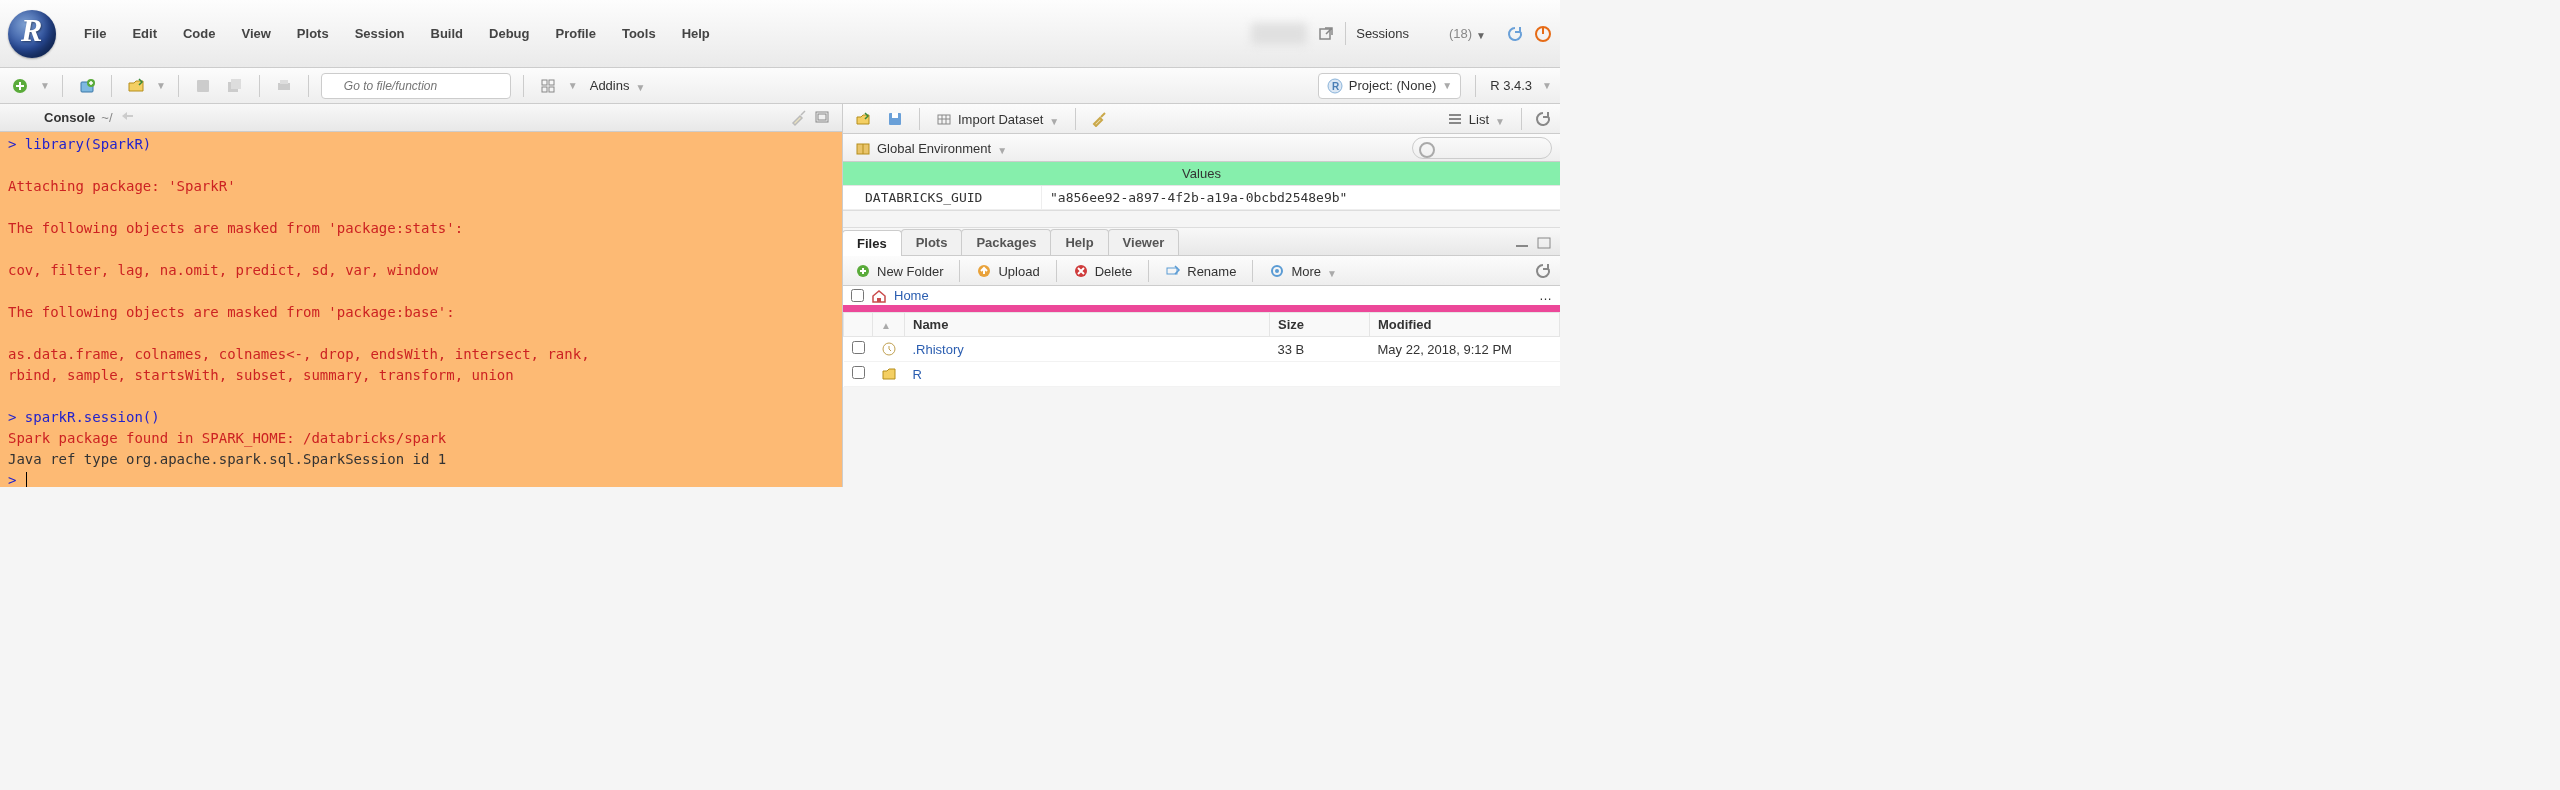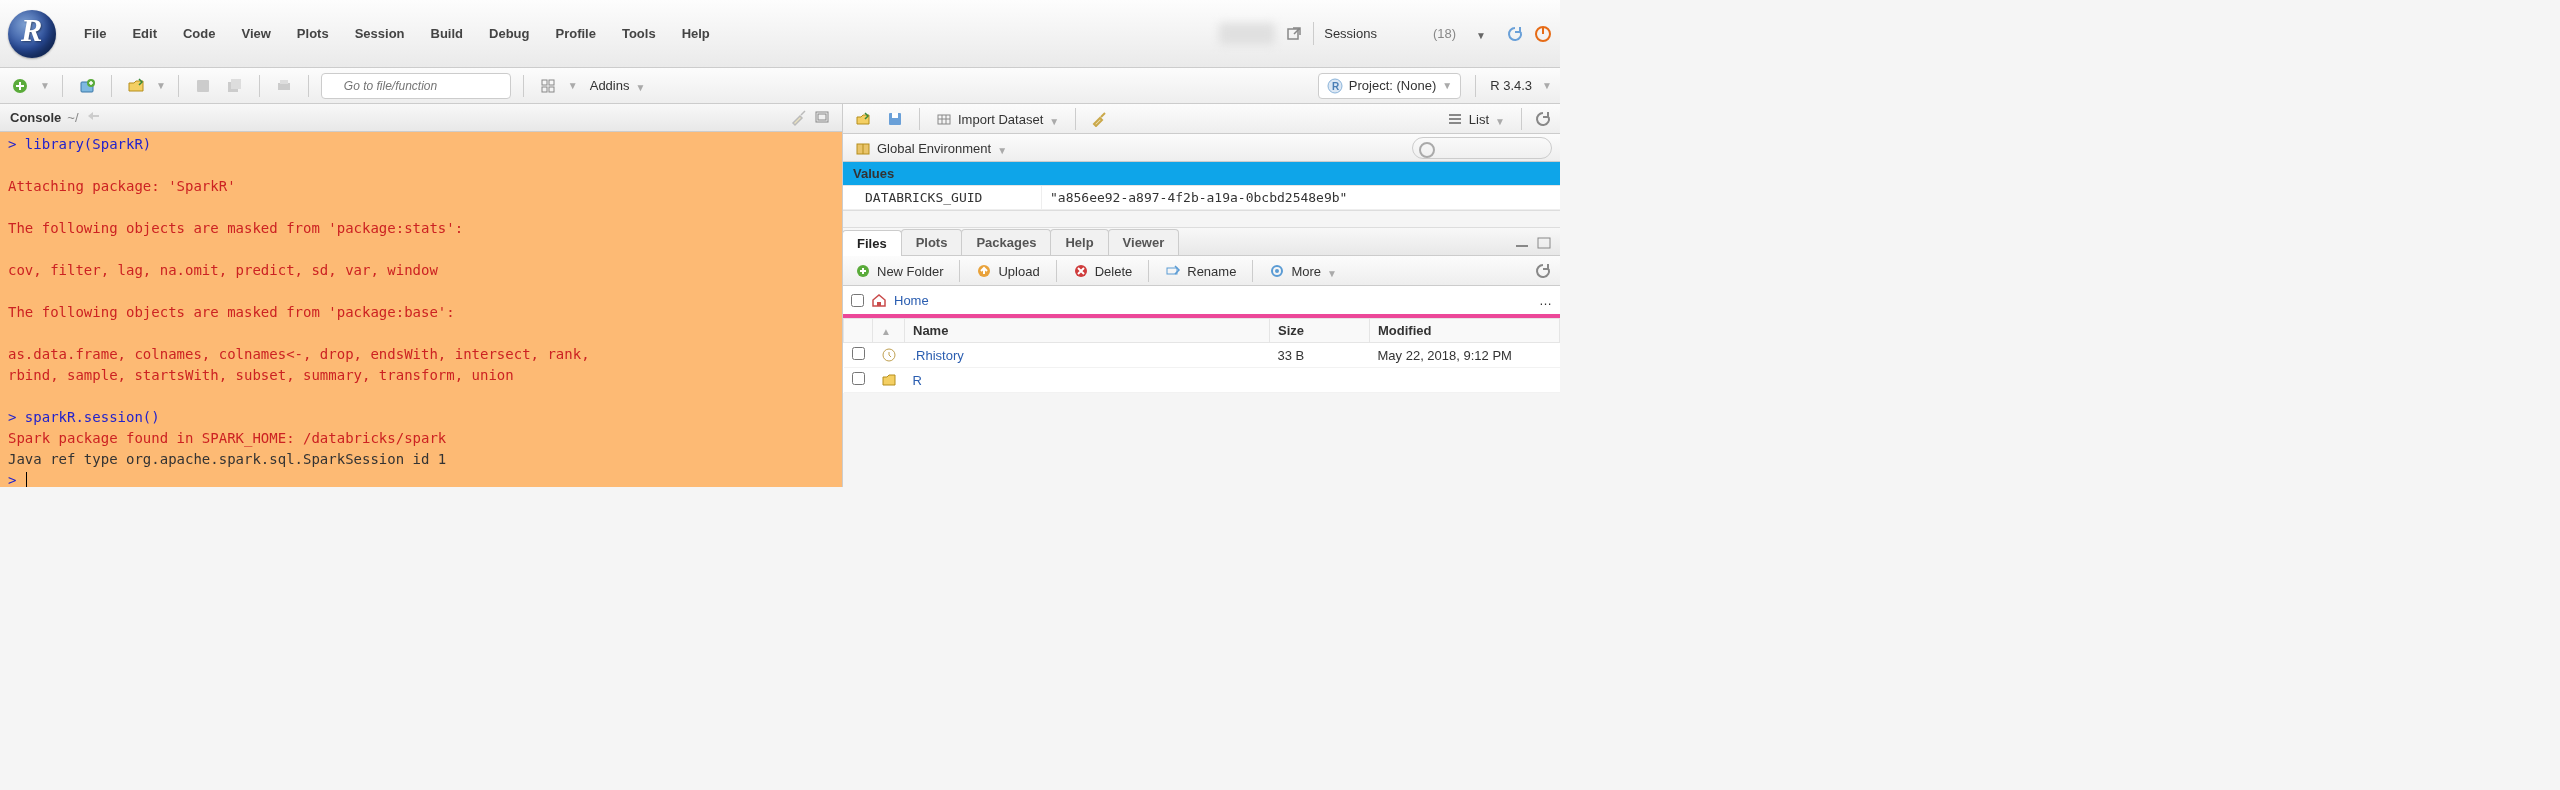--- a/index.html
+++ b/index.html
@@ -4,37 +4,37 @@
 <style>
 * { box-sizing: border-box; margin: 0; padding: 0; }
 body { font-family: "Lucida Grande", "Segoe UI", Arial, sans-serif; font-size: 13px; color: #333; background: #f5f5f5; overflow: hidden; width: 1560px; height: 487px; }
 .topbar { display: flex; align-items: center; height: 68px; background: linear-gradient(#fdfdfd,#eaeaea); border-bottom: 1px solid #ccc; padding: 0 8px; }
 .rlogo { width: 48px; height: 48px; border-radius: 50%; background: radial-gradient(circle at 35% 30%, #7d9fd0 0%, #2b4fa0 55%, #0b255c 100%); box-shadow: inset -6px -6px 12px rgba(0,0,0,.35), 0 1px 2px rgba(0,0,0,.3); position: relative; margin-right: 18px; }
 .rlogo::after { content: "R"; position: absolute; left: 13px; top: 2px; font: bold italic 32px "Times New Roman", serif; color: #fff; text-shadow: 1px 1px 2px rgba(0,0,0,.4); }
 .menubar { display: flex; gap: 6px; }
 .menubar span { padding: 6px 10px; cursor: default; font-weight: 600; color: #444; }
 .topright { margin-left: auto; display: flex; align-items: center; gap: 10px; }
 .blurpill { width: 56px; height: 22px; border-radius: 4px; background: #e0e0e0; filter: blur(4px); }
-.sessions { display:flex; align-items:flex-end; gap:20px; padding:4px 10px; border-left:1px solid #ccc; }
+.sessions { display:flex; align-items:flex-end; gap:4px; padding:4px 10px; border-left:1px solid #ccc; }
 .power { color:#e66b16; }
 
 .toolbar { display:flex; align-items:center; height:36px; background:linear-gradient(#fcfcfc,#eee); border-bottom:1px solid #ccc; padding:0 8px; gap:8px; }
 .tbtn { display:flex; align-items:center; justify-content:center; width:24px; height:24px; border-radius:3px; }
 .sep { width:1px; height:22px; background:#ccc; margin:0 4px; }
 .filefn { display:flex; align-items:center; gap:6px; border:1px solid #ccc; border-radius:4px; background:#fff; height:26px; padding:0 16px; width:190px; }
 .filefn input { border:none; outline:none; font-size:12px; flex:1; color:#888; font-style:italic; background:transparent; }
 .tbright { margin-left:auto; display:flex; align-items:center; gap:10px; }
 .projpill { display:flex; align-items:center; gap:6px; padding:4px 8px; background:#fff; border:1px solid #ccc; border-radius:4px; }
 
 .workspace { display:flex; height:calc(100% - 92px); }
 .leftcol { flex:0 0 843px; display:flex; flex-direction:column; border-right:1px solid #ccc; }
 .rightcol { flex:1; display:flex; flex-direction:column; }
 
 .panehead { display:flex; align-items:center; height:28px; background:linear-gradient(#f8f8f8,#e8e8e8); border-bottom:1px solid #ccc; padding:0 10px; gap:6px; }
-.panehead .title { font-weight:700; }
+.panehead .title { font-weight:700;margin-left:34px; }
 .panehead .path { color:#888; }
 .panehead .right { margin-left:auto; display:flex; gap:6px; color:#888; }
 
 .console { flex:1; padding:2px 8px; font: 14px/21px Menlo, Consolas, monospace; background:#fdba74; overflow:auto; }
 .console .prompt { color:#2222cc; }
 .console .cmd { color:#2222cc; }
 .console .msg { color:#cc2222; }
 .console .plain { color:#333;margin-top:40px; }
 .cursor { display:inline-block; width:1px; height:15px; background:#000; vertical-align:-2px; margin-left:1px; }
 
@@ -43,26 +43,26 @@
 .tab.active { background:#fff; color:#222; position:relative; top:1px; }
 .tabs .right { margin-left:auto; display:flex; gap:6px; padding:4px 8px; color:#888; }
 
 .panetb { display:flex; align-items:center; height:30px; background:linear-gradient(#fcfcfc,#eee); border-bottom:1px solid #ccc; padding:0 8px; gap:8px; }
 .panetb .spacer { margin-left:auto; }
 .panetb .search { border:1px solid #ccc; border-radius:12px; height:22px; width:140px; padding:0 10px 0 24px; position:relative; }
 .panetb .search::before { content:""; position:absolute; left:6px; top:4px; width:12px; height:12px; border:2px solid #aaa; border-radius:50%; }
 .panetb input { border:none; outline:none; width:100%; background:transparent; font-size:12px; }
 
 .envbody { background:#fff; }
-.secthead { font-weight:700; padding:4px 10px; border-bottom:1px solid #e5e5e5; background:#0ea5e9; }
+.secthead { font-weight:400; padding:4px 10px; border-bottom:1px solid #e5e5e5; background:#86efac;text-align:center; }
 .kvrow { display:flex; border-bottom:1px solid #eee; }
 .kvrow .k { width:198px; padding:4px 22px; font-family:Menlo,monospace; }
 .kvrow .v { flex:1; padding:4px 8px; font-family:Menlo,monospace; border-left:1px solid #eee; }
 
-.filepath { display:flex; align-items:center; height:32px; padding:0 8px; gap:6px; border-bottom:4px solid #ec4899; background:#fff; }
+.filepath { display:flex; align-items:center; height:26px; padding:0 8px; gap:6px; border-bottom:7px solid #ec4899; background:#fff; }
 .ftable { width:100%; border-collapse:collapse; font-size:13px; background:#fff; }
 .ftable th { text-align:left; font-weight:600; padding:4px 8px; border:1px solid #e5e5e5; background:#f9f9f9; }
 .ftable td { padding:4px 8px; border-bottom:1px solid #f2f2f2; }
 .ftable td.chk { width:28px; text-align:center; }
 .ftable td.ico { width:24px; text-align:center; }
 
 svg { display:block; }
 .ico16 { width:16px; height:16px; }
 .ico18 { width:18px; height:18px; }
 .linklike { color:#2a5db0; cursor:default; }

